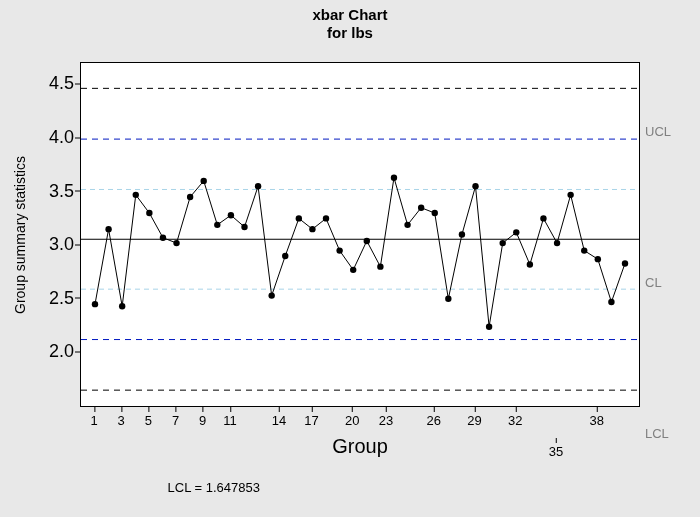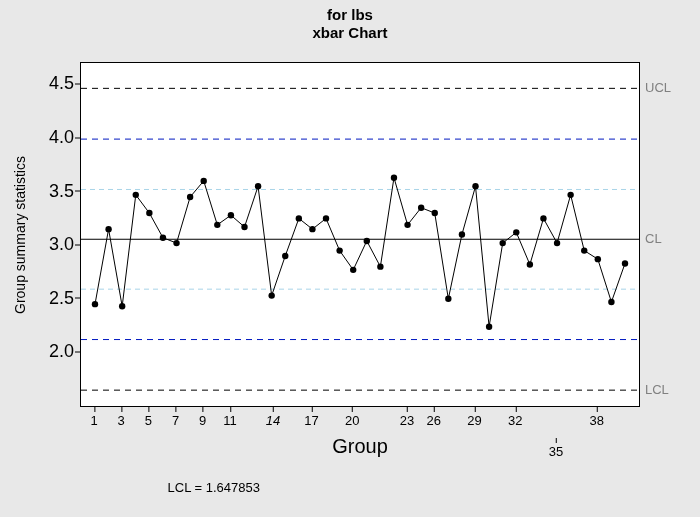--- a/index.html
+++ b/index.html
@@ -101,20 +101,21 @@
     top: 62px;
     width: 50px;
     height: 345px;
   }
   .right-lab {
     position: absolute;
     left: 4px;
     transform: translateY(-50%);
     color: #808080;
     font-size: 13px;
+    margin-top: 44px;
   }
   .footer {
     position: absolute;
     left: 80px;
     top: 463px;
     width: 580px;
     font-size: 13px;
     line-height: 1.3;
   }
   .footer-col {
@@ -123,22 +124,22 @@
   }
   .footer-col.c1 { width: 200px; }
   .footer-col.c2 { width: 180px; text-align: right; }
   .footer-col.c3 { width: 190px; }
   svg { display: block; }
 </style>
 </head>
 <body>
 
 <div class="title-block">
+  <div>xbar Chart</div>
   <div>for lbs</div>
-  <div>xbar Chart</div>
 </div>
 
 <div class="y-label">
   <span>Group summary statistics</span>
 </div>
 
 <div class="y-axis-area" id="y-axis">
     <div class="y-tick" style="top: 289.406px;">2.0</div>
     <div class="y-tick" style="top: 235.812px;">2.5</div>
     <div class="y-tick" style="top: 182.219px;">3.0</div>
@@ -206,24 +207,24 @@
     <div class="right-lab" style="top: 327.152px;">LCL</div>
   </div>
 
 <div class="x-axis-area" id="x-axis">
     <div class="x-tick" style="left: 14px;">1</div>
     <div class="x-tick" style="left: 41.1795px;">3</div>
     <div class="x-tick" style="left: 68.359px;">5</div>
     <div class="x-tick" style="left: 95.5385px;">7</div>
     <div class="x-tick" style="left: 122.718px;">9</div>
     <div class="x-tick" style="left: 149.897px;">11</div>
-    <div class="x-tick" style="left: 193px; font-style: italic;">14</div>
+    <div class="x-tick" style="left: 199px;">14</div>
     <div class="x-tick" style="left: 231.436px;">17</div>
     <div class="x-tick" style="left: 272.205px;">20</div>
-    <div class="x-tick" style="left: 327px;">23</div>
+    <div class="x-tick" style="left: 306px;">23</div>
     <div class="x-tick" style="left: 353.744px;">26</div>
     <div class="x-tick" style="left: 394.513px;">29</div>
     <div class="x-tick" style="left: 435.282px;">32</div>
     <div class="x-tick" style="left: 476.051px; margin-top: 31px;">35</div>
     <div class="x-tick" style="left: 516.821px;">38</div>
   </div>
 
 <div class="x-label">Group</div>
 
 <div class="footer">

